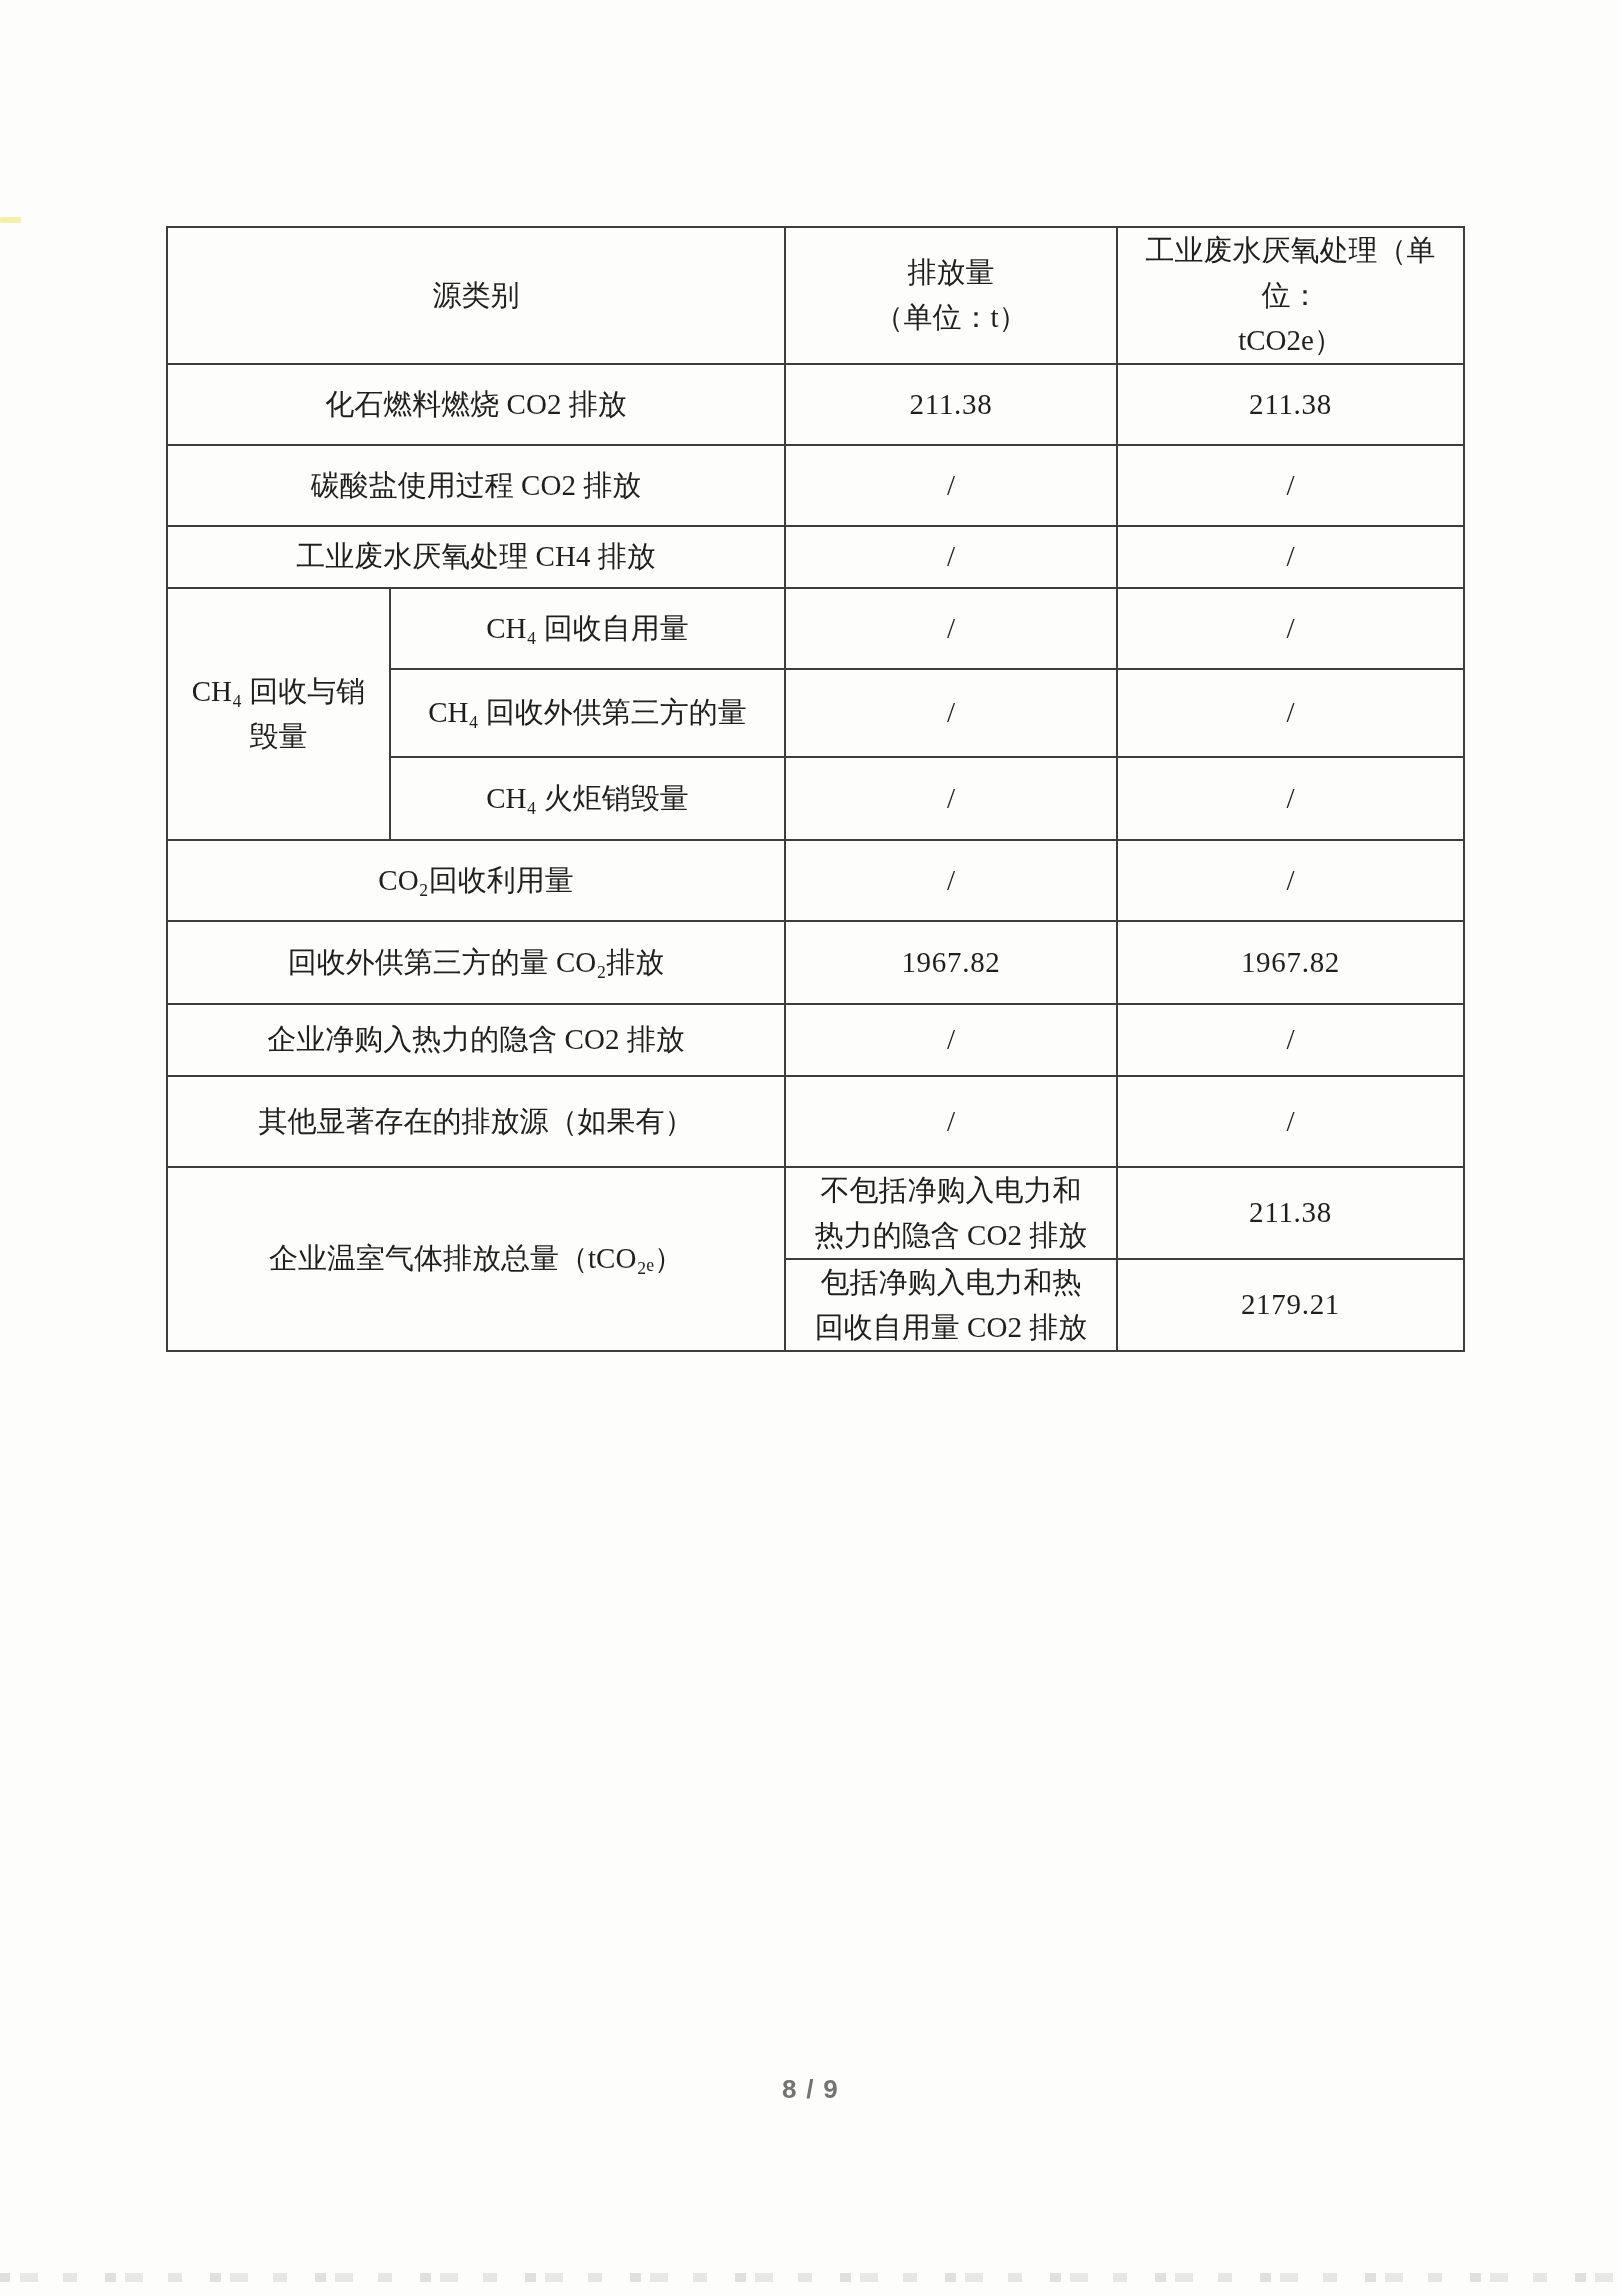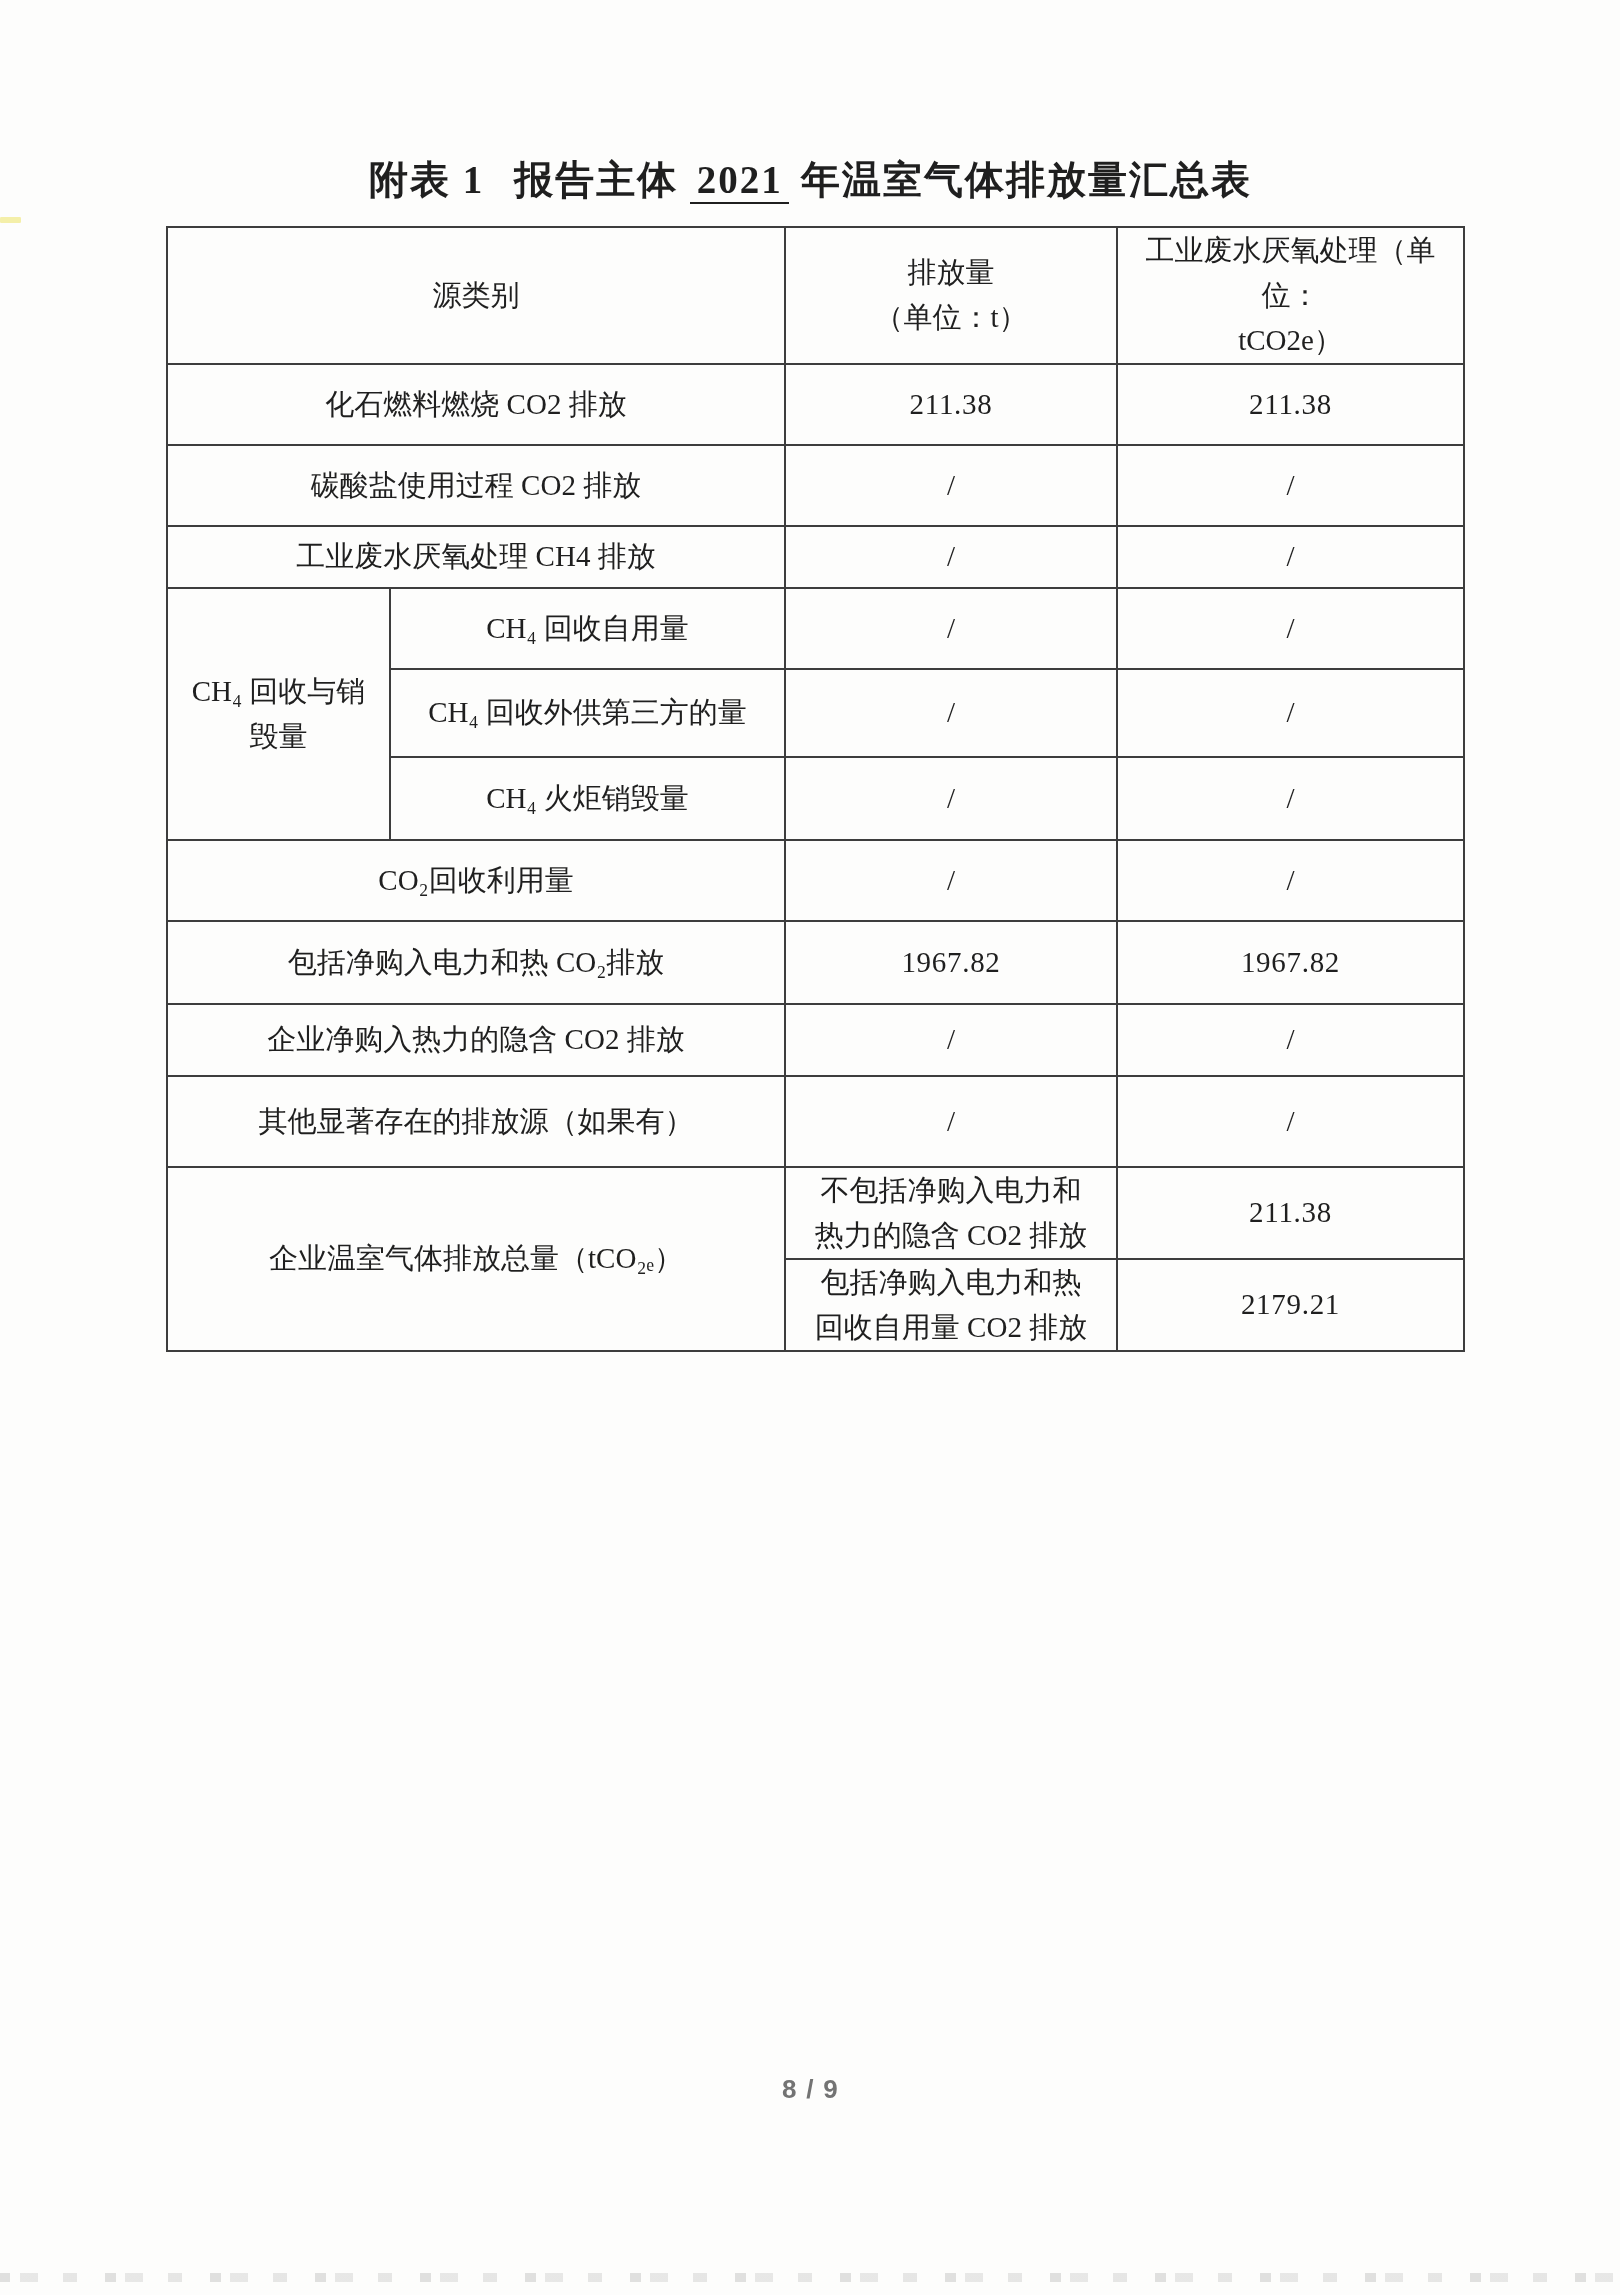--- a/index.html
+++ b/index.html
@@ -71,23 +71,20 @@
     filter:blur(0.7px);
   }
 </style>
 </head>
 <body>
 
 <div class="page">
 
   <div class="artifact-yellow"></div>
 
-  <div class="doc-title">
-    <span>附表 1</span><span class="gap">报告主体 </span><span class="year">2021</span><span> 年温室气体排放量汇总表</span>
-  </div>
 
   <table class="ghg">
     <colgroup>
       <col style="width:223px">
         <col style="width:395px">
         <col style="width:332px">
         <col style="width:347px">
     </colgroup>
 
     <tbody>
@@ -137,21 +134,21 @@
       <td class="slash">/</td>
     </tr>
 
     <tr style="height:81px">
       <td colspan="2">CO₂回收利用量</td>
       <td class="slash">/</td>
       <td class="slash">/</td>
     </tr>
 
     <tr style="height:83px">
-      <td colspan="2">包括净购入电力和热 CO₂排放</td>
+      <td colspan="2">回收外供第三方的量 CO₂排放</td>
       <td class="num">1967.82</td>
       <td class="num right">1967.82</td>
     </tr>
 
     <tr style="height:72px">
       <td colspan="2">企业净购入热力的隐含 CO2 排放</td>
       <td class="slash">/</td>
       <td class="slash">/</td>
     </tr>
 

